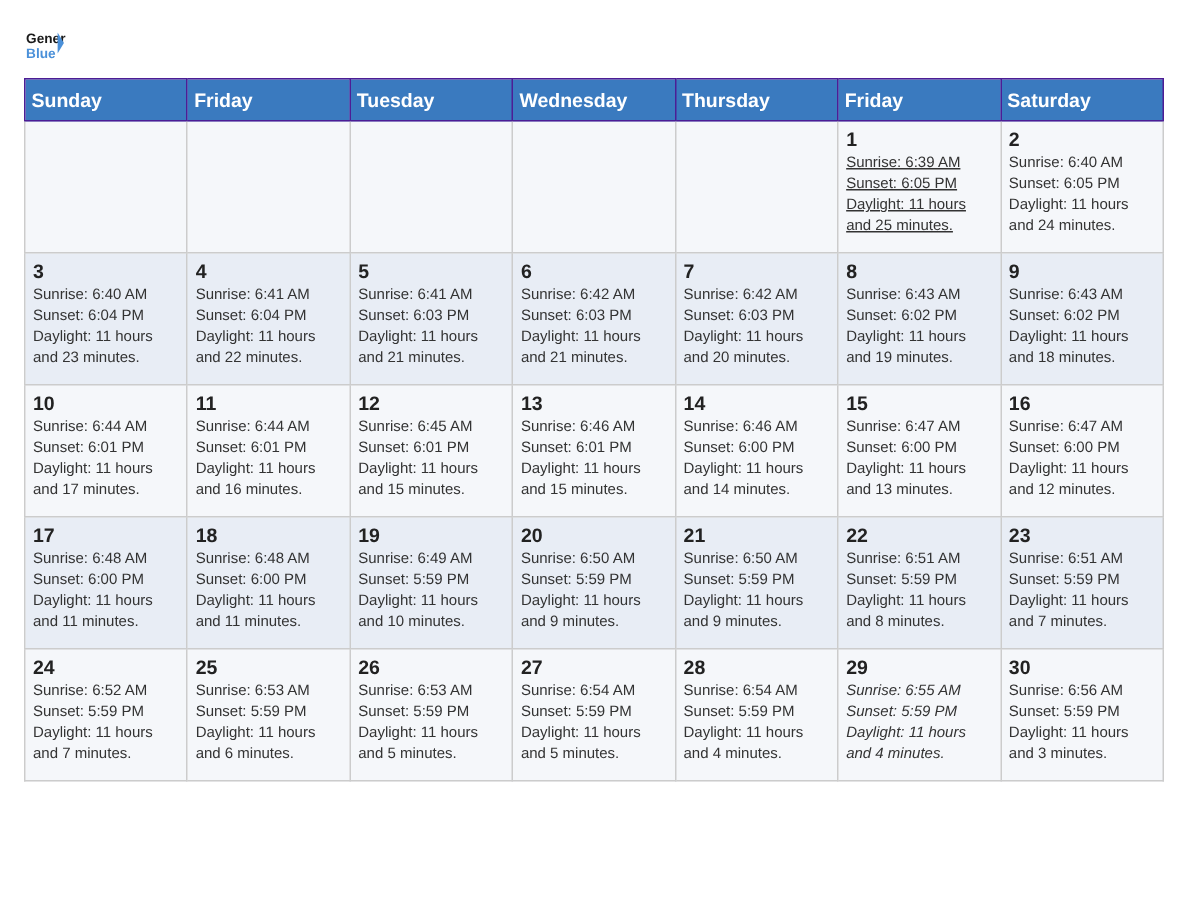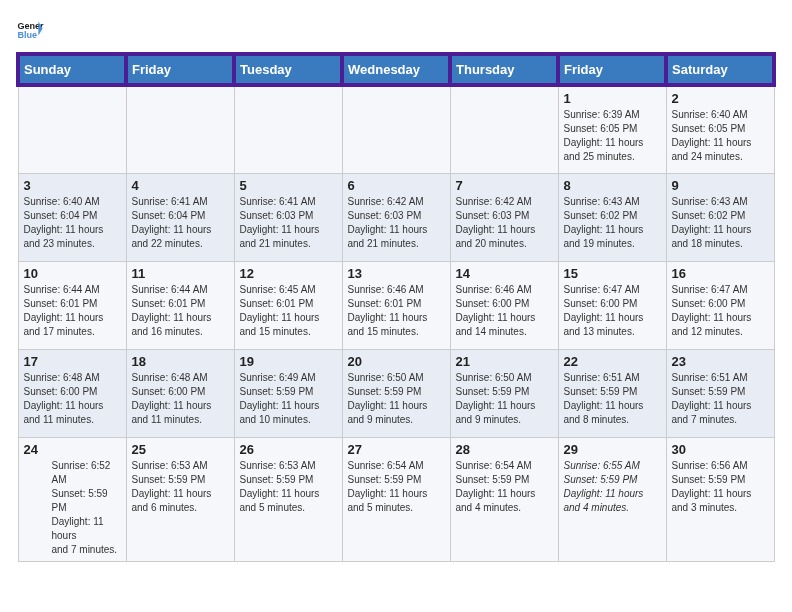--- a/index.html
+++ b/index.html
@@ -42,21 +42,21 @@
       border-collapse: collapse;
       table-layout: fixed;
     }
     thead tr th {
       background-color: #3a7abf;
       color: #fff;
       font-size: 13px;
       font-weight: bold;
       padding: 6px 4px;
       text-align: left;
-      border: 4px solid #4c1d95;
+      border: 1px solid #4c1d95;
     }
     tbody tr td {
       border: 1px solid #ccc;
       vertical-align: top;
       padding: 4px 5px;
       font-size: 10.5px;
       color: #222;
       height: 88px;
     }
     tbody tr:nth-child(odd) td {
@@ -112,21 +112,21 @@
   </thead>
   <tbody id="calendar-body">
   <tr>
         <td></td>
         <td></td>
         <td></td>
         <td></td>
         <td></td>
         <td>
           <span class="day-num">1</span>
-          <div class="day-info" style="white-space: pre-line;">Sunrise: 6:39 AM
+          <div class="day-info" style="white-space: pre-line; text-decoration: underline;">Sunrise: 6:39 AM
 Sunset: 6:05 PM
 Daylight: 11 hours
 and 25 minutes.</div>
         </td>
         <td>
           <span class="day-num">2</span>
           <div class="day-info" style="white-space: pre-line;">Sunrise: 6:40 AM
 Sunset: 6:05 PM
 Daylight: 11 hours
 and 24 minutes.</div>
@@ -281,21 +281,21 @@
           <span class="day-num">23</span>
           <div class="day-info" style="white-space: pre-line;">Sunrise: 6:51 AM
 Sunset: 5:59 PM
 Daylight: 11 hours
 and 7 minutes.</div>
         </td>
       </tr>
       <tr>
         <td>
           <span class="day-num">24</span>
-          <div class="day-info" style="white-space: pre-line; margin-left: 28px;">Sunrise: 6:52 AM
+          <div class="day-info" style="white-space: pre-line;">Sunrise: 6:52 AM
 Sunset: 5:59 PM
 Daylight: 11 hours
 and 7 minutes.</div>
         </td>
         <td>
           <span class="day-num">25</span>
           <div class="day-info" style="white-space: pre-line;">Sunrise: 6:53 AM
 Sunset: 5:59 PM
 Daylight: 11 hours
 and 6 minutes.</div>

